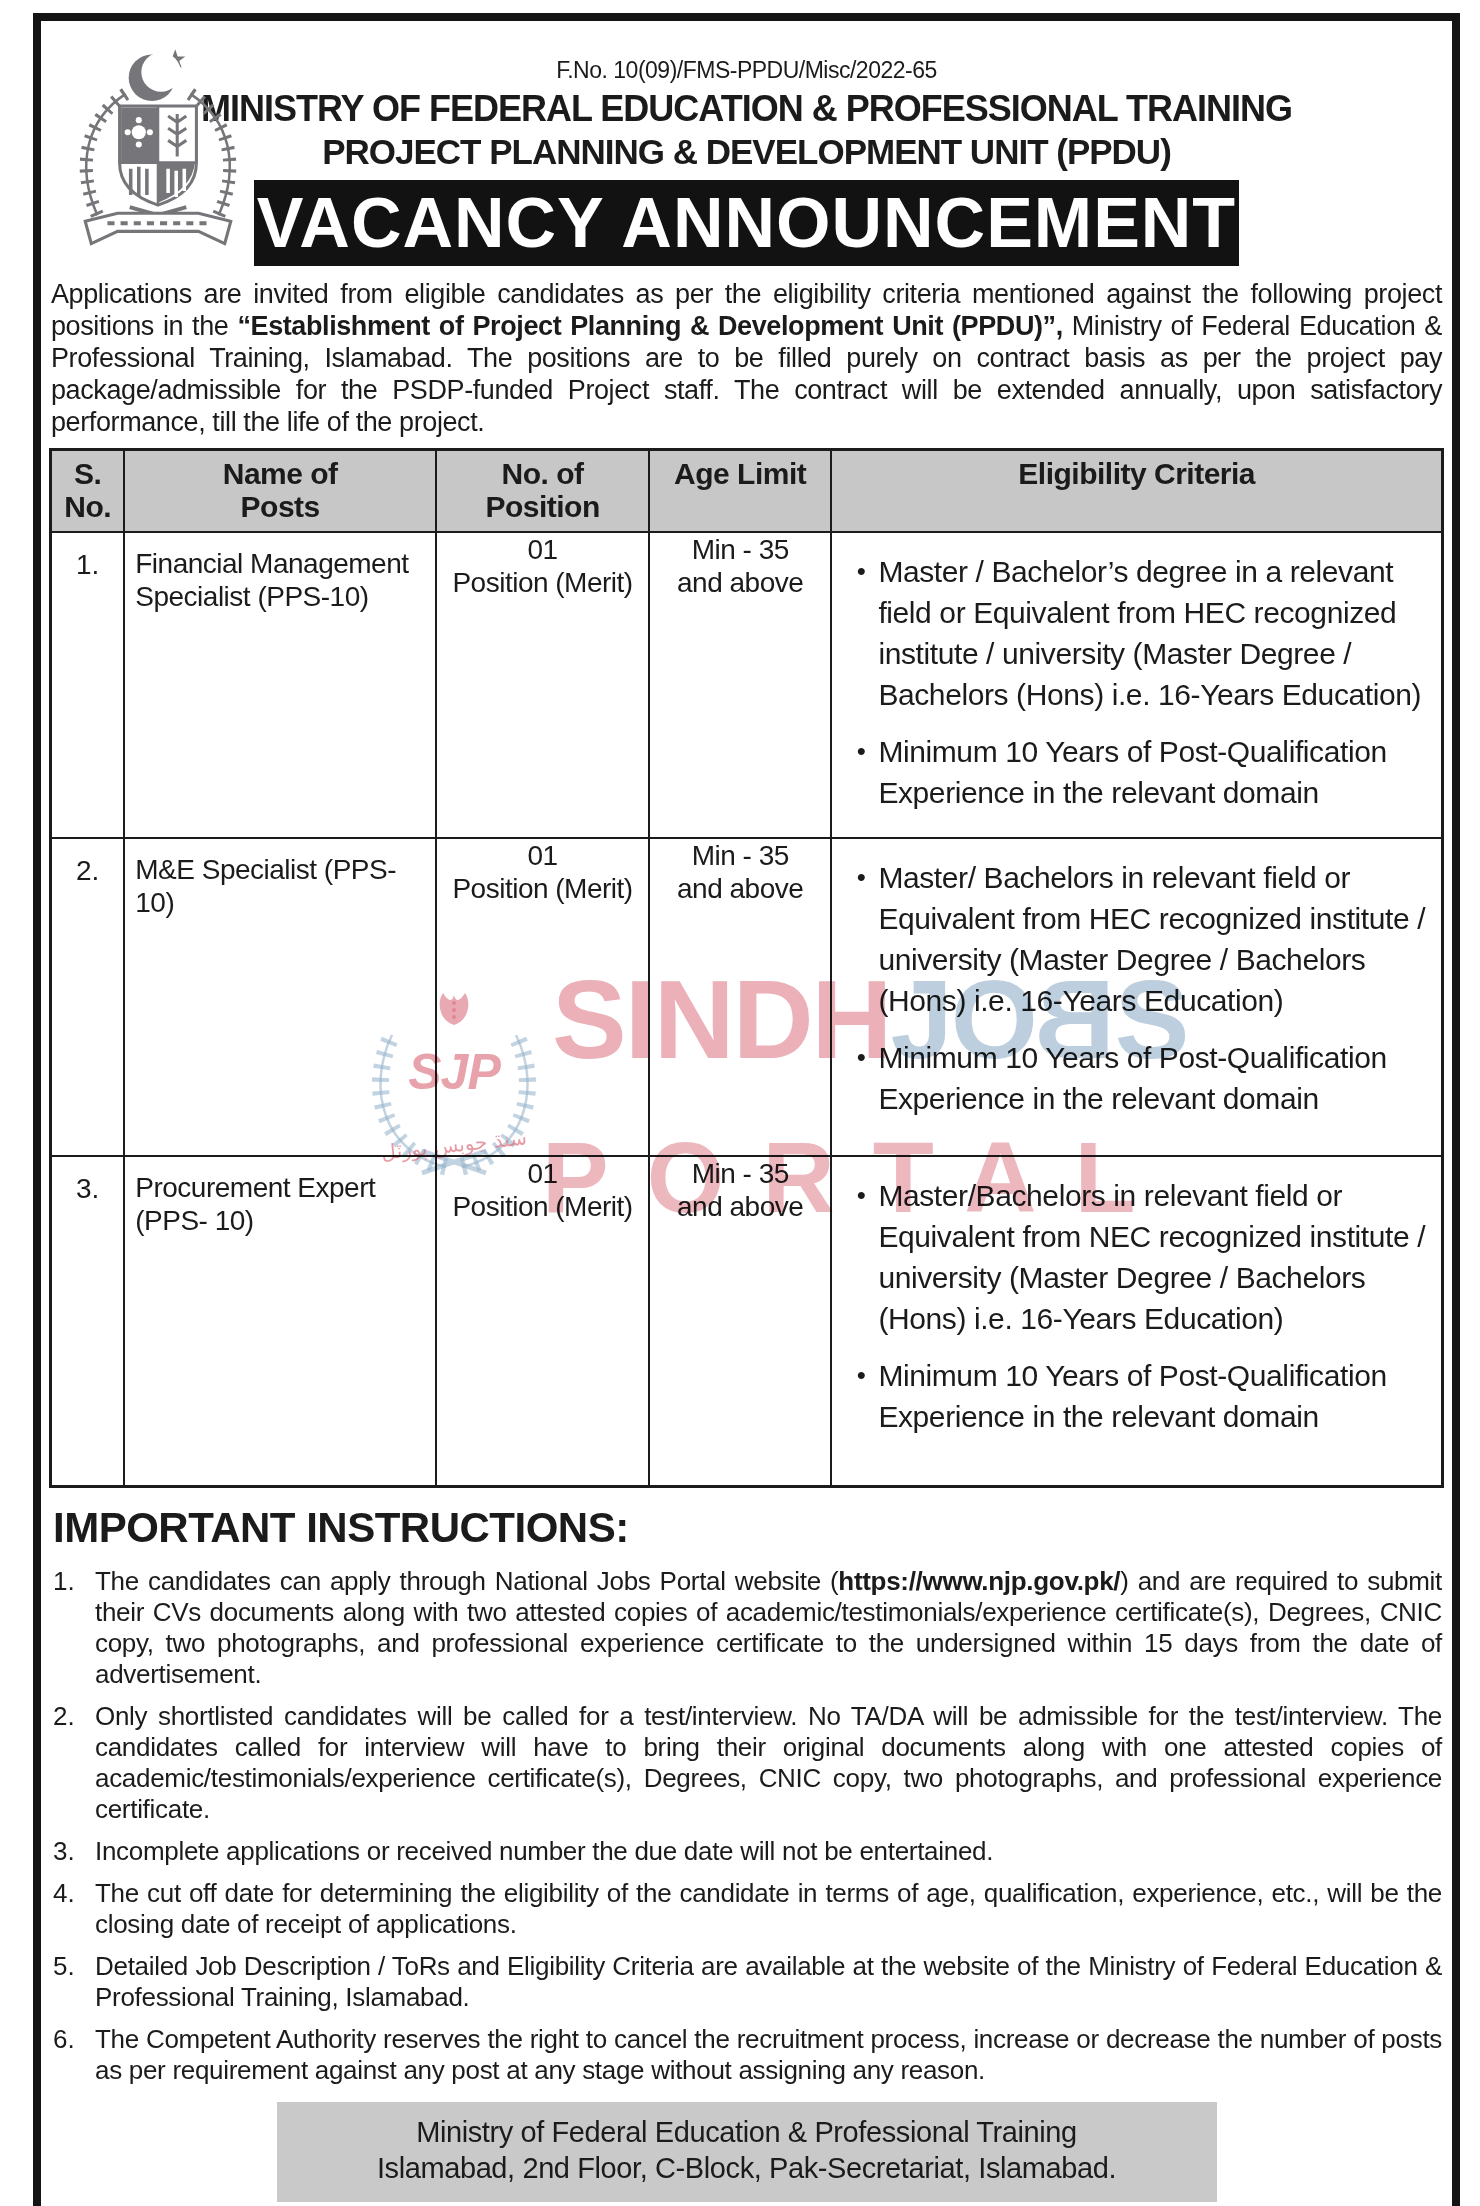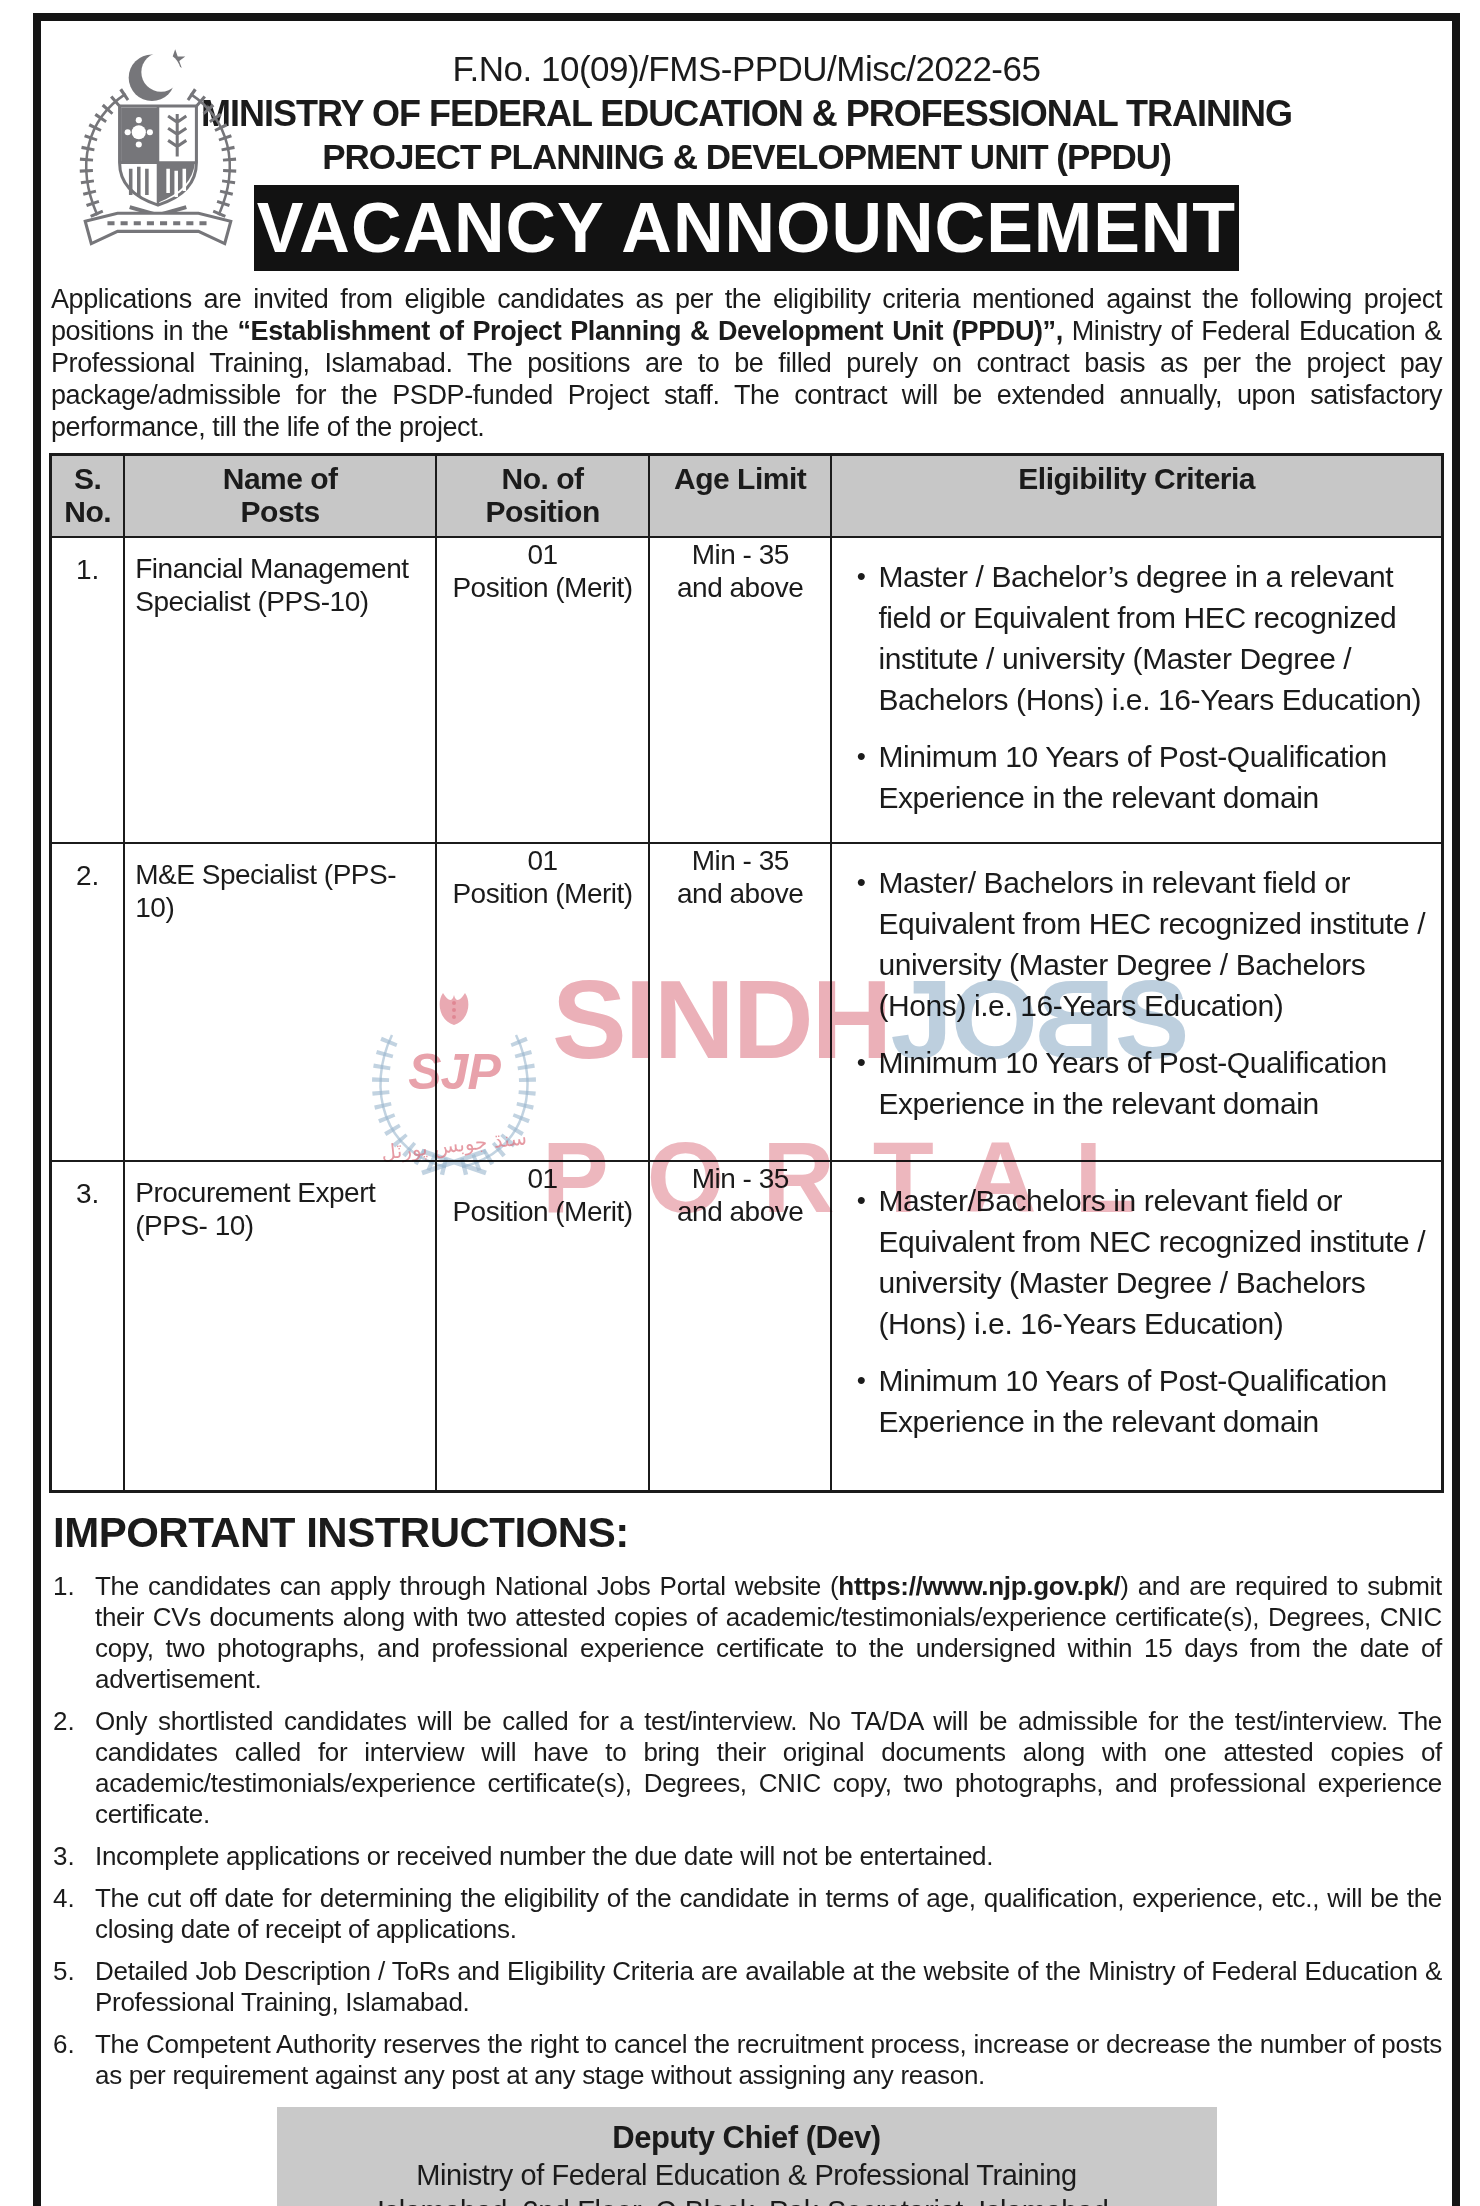--- a/index.html
+++ b/index.html
@@ -17,21 +17,21 @@
     border-bottom-width:12px;
     padding:6px 8px 14px 8px;
     min-height:2150px;
     background:#ffffff;
   }
 
   
   .ad-header { position:relative; min-height:238px; }
   .emblem { position:absolute; left:18px; top:16px; width:182px; height:218px; }
   .head-lines { text-align:center; padding-top:22px; }
-  .fno { font-size:35px; letter-spacing:-0.5px; }
+  .fno { font-size:23px; letter-spacing:-0.5px;margin-top:8px; }
   .ministry { font-size:36px; font-weight:bold; letter-spacing:-1px; margin-top:4px; }
   .unit { font-size:35px; font-weight:bold; letter-spacing:-1px; margin-top:2px; }
   .banner-box {
     width:985px; height:86px; margin:8px auto 0;
     background:#121212; color:#ffffff;
     font-size:70px; font-weight:bold; letter-spacing:1px;
     text-align:center; line-height:86px; white-space:nowrap;
   }
 
   
@@ -286,21 +286,20 @@
       </div>
 
       <div class="inst-item">
         <span class="inst-no">6.</span>
         <span class="inst-text">The Competent Authority reserves the right to cancel the recruitment process, increase or decrease the number of posts as per requirement against any post at any stage without assigning any reason.</span>
       </div>
     </div>
 
     <div class="footer-row">
       <div class="contact-box">
-        <div class="sign-name">Deputy Chief (Dev)</div>
         <div class="sign-line">Ministry of Federal Education &amp; Professional Training</div>
         <div class="sign-line">Islamabad, 2nd Floor, C-Block, Pak-Secretariat, Islamabad.</div>
 
       </div>
 
     </div>
 
   </div>
 
   <div class="watermark">

